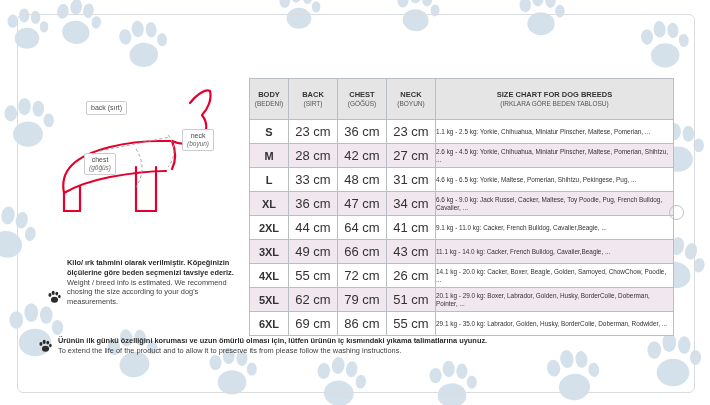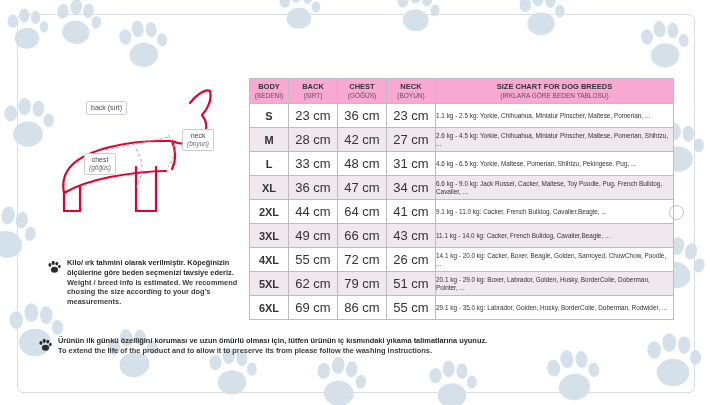--- a/index.html
+++ b/index.html
@@ -28,37 +28,37 @@
   }
   .lbl-it{font-style:italic;color:#6b6b6b;font-size:6.5px;display:block;}
   
   .tbl{
     position:absolute;left:249px;top:78px;width:425px;
     border-collapse:collapse;font-size:8px;color:#333;
     background:#fff;
   }
   .tbl th,.tbl td{border:1px solid #b9bec4;padding:0;}
   .tbl thead th{
-    background:#f9a8d4;text-align:center;font-weight:bold;font-size:7.5px;
-    color:#333;line-height:1.15;padding:4px 2px;
+    background:#e5e5e5;text-align:center;font-weight:bold;font-size:7.5px;
+    color:#333;line-height:1.15;padding:12px 2px;
   }
   .tbl thead th .sub{display:block;font-weight:normal;font-size:6.5px;color:#555;}
   .c-size{width:34px;text-align:center;font-weight:bold;font-size:11px;color:#333;}
   .c-num{width:44px;text-align:center;font-size:13px;color:#333;}
   .c-desc{text-align:left;font-size:6.4px;line-height:1.2;padding:2px 4px;color:#333;}
   tbody tr{height:24px;}
   tbody tr.alt{background:#f1e7ef;}
   tbody tr.plain{background:#ffffff;}
   
-  .note{position:absolute;display:flex;gap:6px;align-items:flex-start;}
+  .note{position:absolute;display:flex;gap:6px;align-items:flex-end;}
   .note-a{left:48px;top:258px;width:190px;}
   .note-b{left:39px;top:336px;width:620px;}
   .note p{margin:0;font-size:7.4px;line-height:1.32;color:#2b2b2b;}
   .note p.tr{font-weight:bold;}
-  .note p.en{color:#3d3d3d;font-weight:bold;}
+  .note p.en{color:#3d3d3d;}
   .pawicon{flex:0 0 auto;margin-top:1px;}
   .circle-mark{
     position:absolute;right:26px;top:205px;width:13px;height:13px;
     border:1px solid #b9bec4;border-radius:50%;
   }
 </style>
 </head>
 <body>
 
 <div class="page">

